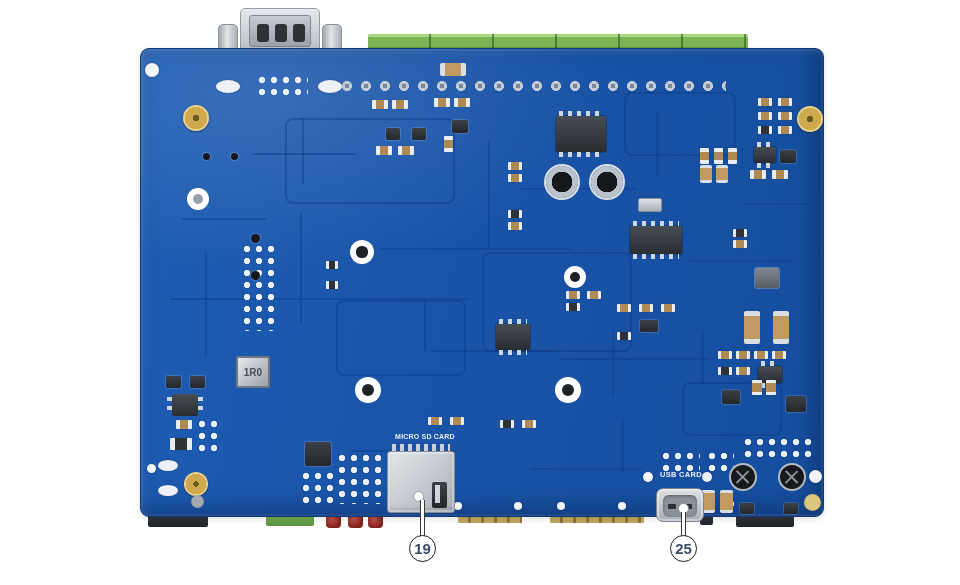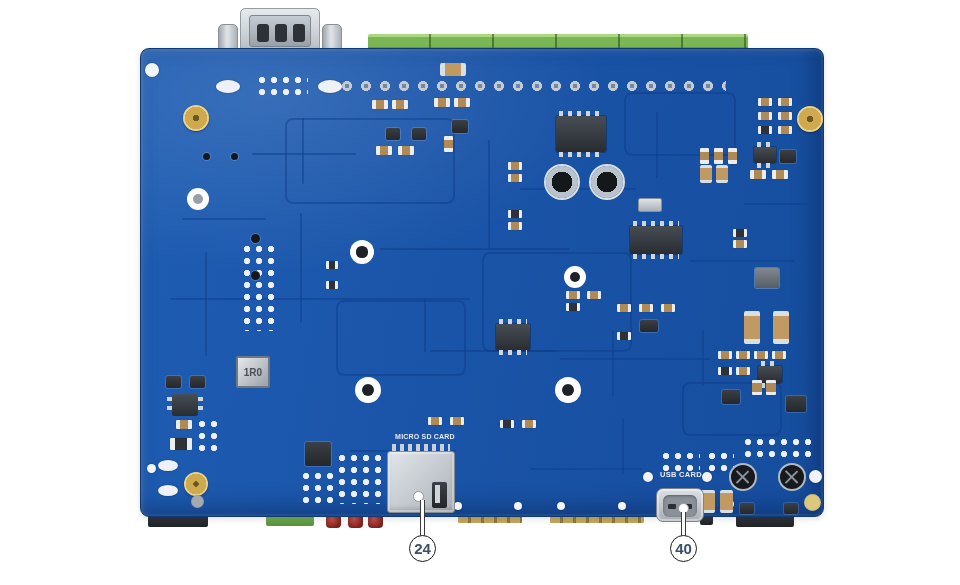--- a/index.html
+++ b/index.html
@@ -279,29 +279,29 @@
   </div>
 
   <div class="abs" id="sd-label">MICRO SD CARD</div>
   <div class="abs" id="sd-pins"></div>
   <div class="abs" id="sd-slot">
     <div class="abs" id="sd-notch"></div>
   </div>
   <div class="abs leader-dot" style="left:413px;top:491px"></div>
   <div class="abs leader-line" style="left:420px;top:500px;height:36px"></div>
   <div class="abs callout" style="left:409px;top:535px">
-    <span>24</span>
+    <span>19</span>
   </div>
 
   <div class="abs" id="usb-label">USB CARD</div>
   <div class="abs" id="usb-port">
     <div class="abs" id="usb-inner">
       <div class="abs usb-pad" style="left:5px"></div>
       <div class="abs usb-pad" style="left:21px"></div>
     </div>
   </div>
   <div class="abs leader-dot" style="left:678px;top:503px"></div>
   <div class="abs leader-line" style="left:681px;top:512px;height:24px"></div>
   <div class="abs callout" style="left:670px;top:535px">
-    <span>40</span>
+    <span>25</span>
   </div>
 
 </div>
 
 </body></html>

